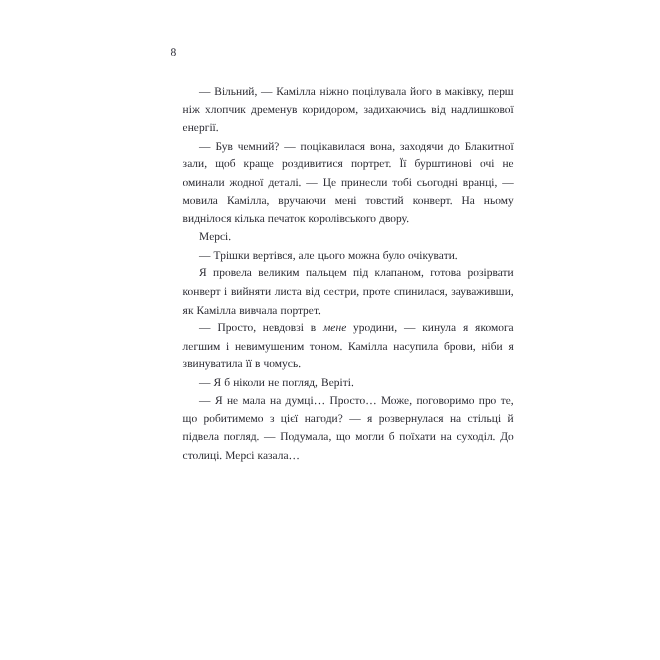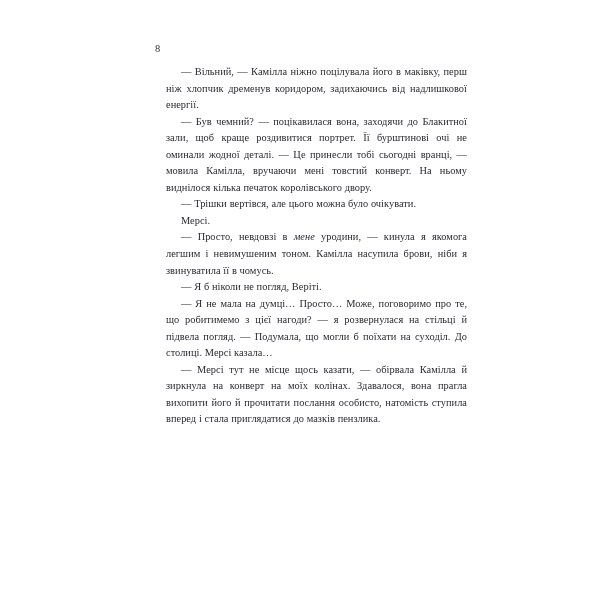--- a/index.html
+++ b/index.html
@@ -32,21 +32,21 @@
     font-size: 10.5px;
     line-height: 13px;
     color: #30303a;
     letter-spacing: 0.1px;
     font-family: "Liberation Serif", "DejaVu Serif", serif;
   }
 
   #textblock {
     position: absolute;
     left: 166px;
-    top: 64px;
+    top: 76px;
     width: 301px;
   }
 
   .para {
     margin: 0;
     padding: 0;
     text-align: justify;
     text-align-last: left;
     font-size: 10.4px;
     line-height: 16.55px;
@@ -63,21 +63,21 @@
 </head>
 <body>
 
 <div id="page">
 
   <div id="folio">8</div>
 
   <div id="textblock">
       <p class="para"><span>— Вільний, — Камілла ніжно поцілувала його в маківку, перш ніж хлопчик дременув коридором, задихаючись від надлишкової енергії.</span></p>
       <p class="para"><span>— Був чемний? — поцікавилася вона, заходячи до Блакитної зали, щоб краще роздивитися портрет. Її бурштинові очі не оминали жодної деталі. — Це принесли тобі сьогодні вранці, — мовила Камілла, вручаючи мені товстий конверт. На ньому виднілося кілька печаток королівського двору.</span></p>
+      <p class="para"><span>Мерсі.</span></p>
       <p class="para"><span>— Трішки вертівся, але цього можна було очікувати.</span></p>
-      <p class="para"><span>Мерсі.</span></p>
+      <p class="para"><span>Я провела великим пальцем під клапаном, готова розірвати конверт і вийняти листа від сестри, проте спинилася, зауваживши, як Камілла вивчала портрет.</span></p>
       <p class="para"><span>— Просто, невдовзі в </span><i>мене</i><span> уродини, — кинула я якомога легшим і невимушеним тоном. Камілла насупила брови, ніби я звинуватила її в чомусь.</span></p>
       <p class="para"><span>— Я б ніколи не погляд, Веріті.</span></p>
       <p class="para"><span>— Я не мала на думці… Просто… Може, поговоримо про те, що робитимемо з цієї нагоди? — я розвернулася на стільці й підвела погляд. — Подумала, що могли б поїхати на суходіл. До столиці. Мерсі казала…</span></p>
-      <p class="para"><span>— Мерсі тут не місце щось казати, — обірвала Камілла й зиркнула на конверт на моїх колінах. Здавалося, вона прагла вихопити його й прочитати послання особисто, натомість ступила вперед і стала приглядатися до мазків пензлика.</span></p>
     </div>
 
 </div>
 
 </body></html>

